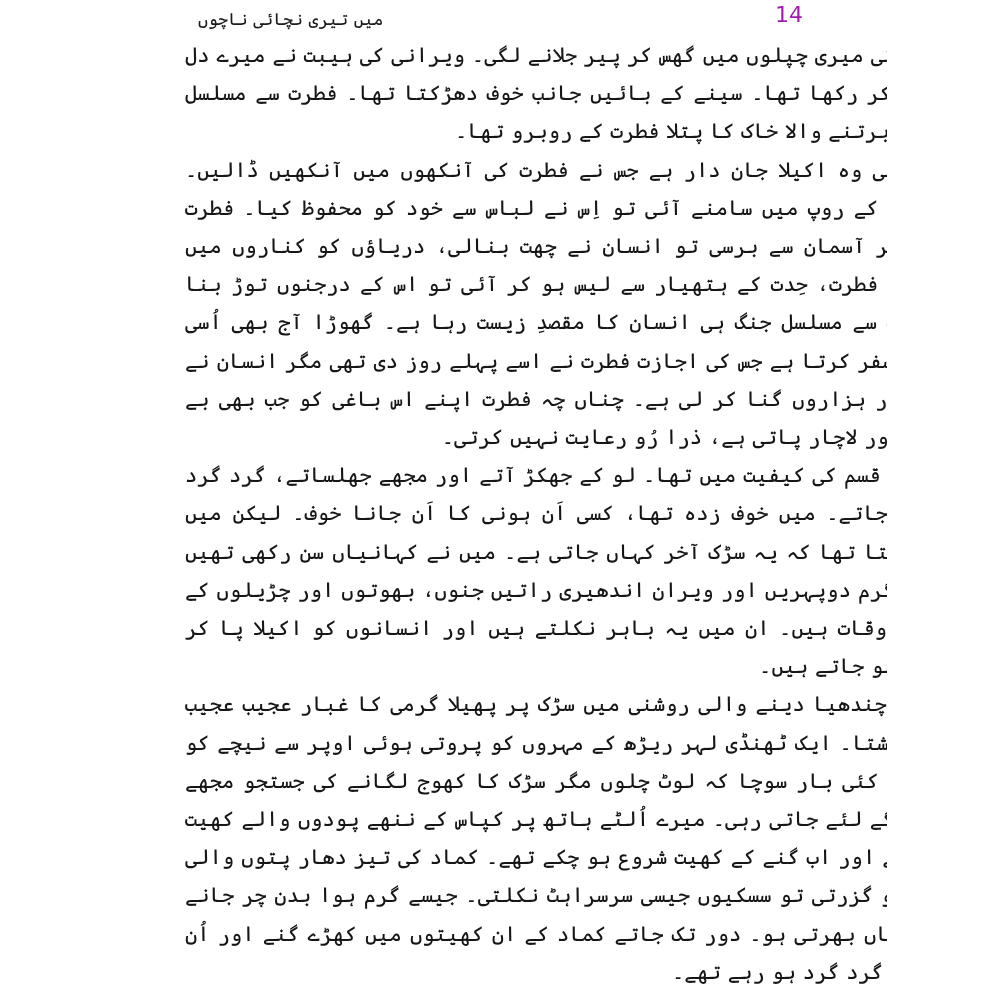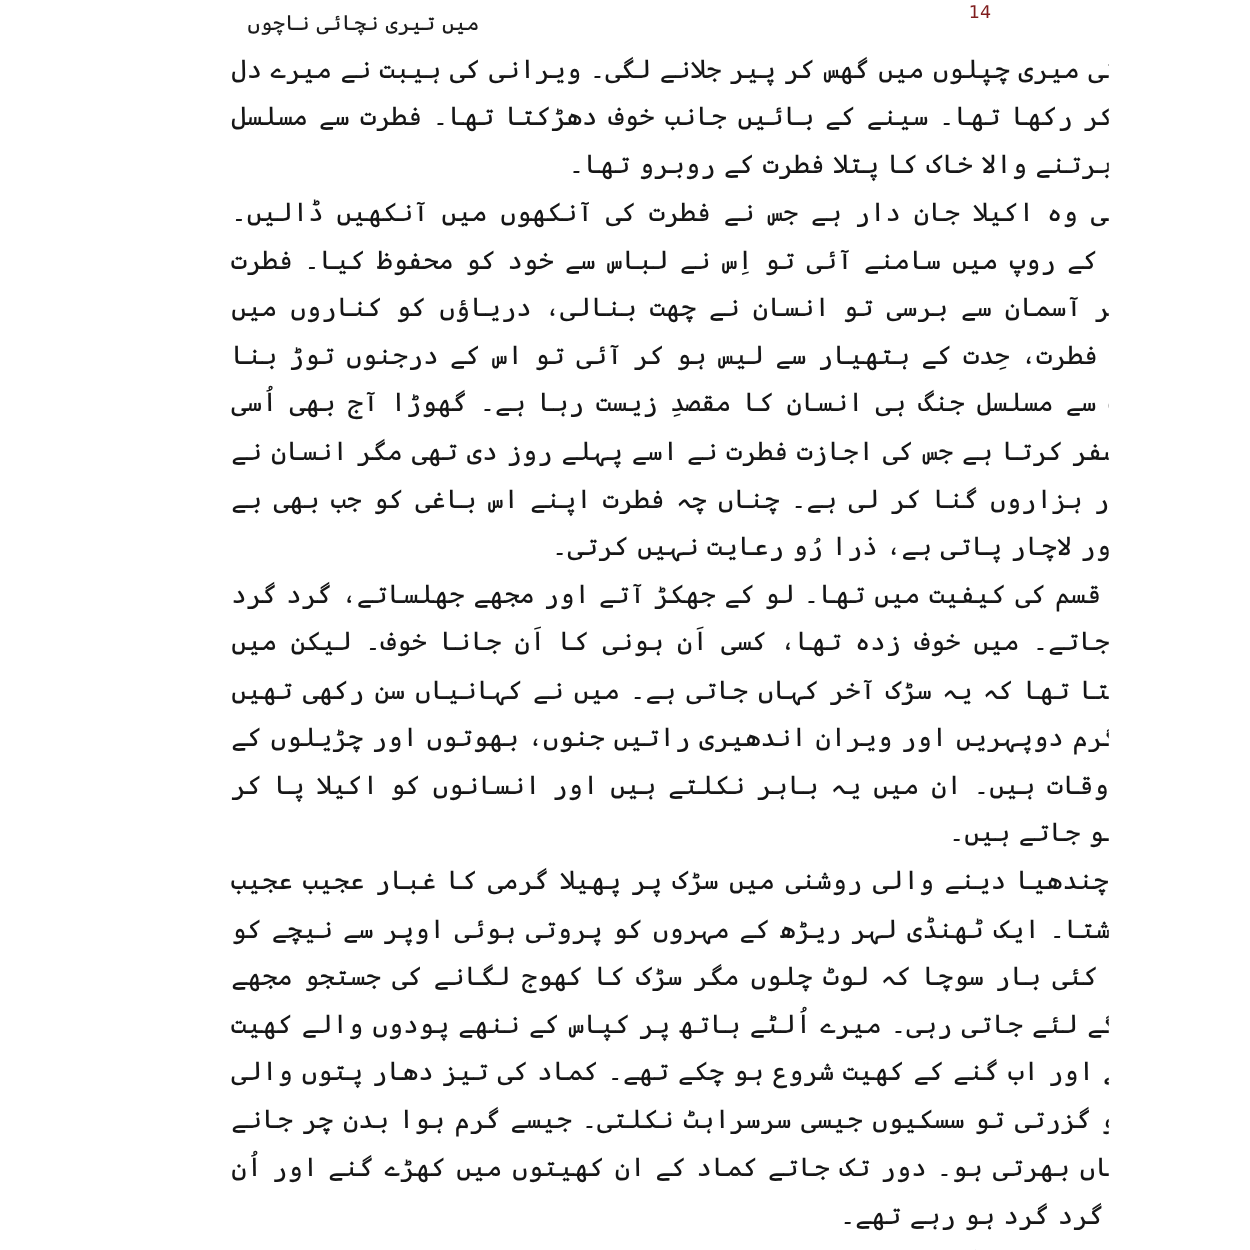--- a/index.html
+++ b/index.html
@@ -24,22 +24,22 @@
     font-size: 17px;
     line-height: 22px;
     color: #1c1c1c;
     white-space: nowrap;
   }
   .page-number {
     position: absolute;
     top: 2px;
     left: 775px;
     font-family: "DejaVu Sans", "Liberation Sans", sans-serif;
-    font-size: 14px;
-    color: #7f1d1d;
+    font-size: 22px;
+    color: #a21caf;
   }
   .text-block {
     position: absolute;
     top: 36px;
     left: 185px;
     width: 810px;
     direction: rtl;
     unicode-bidi: embed;
     text-align: justify;
     font-family: "DejaVu Serif", "Liberation Serif", serif;

